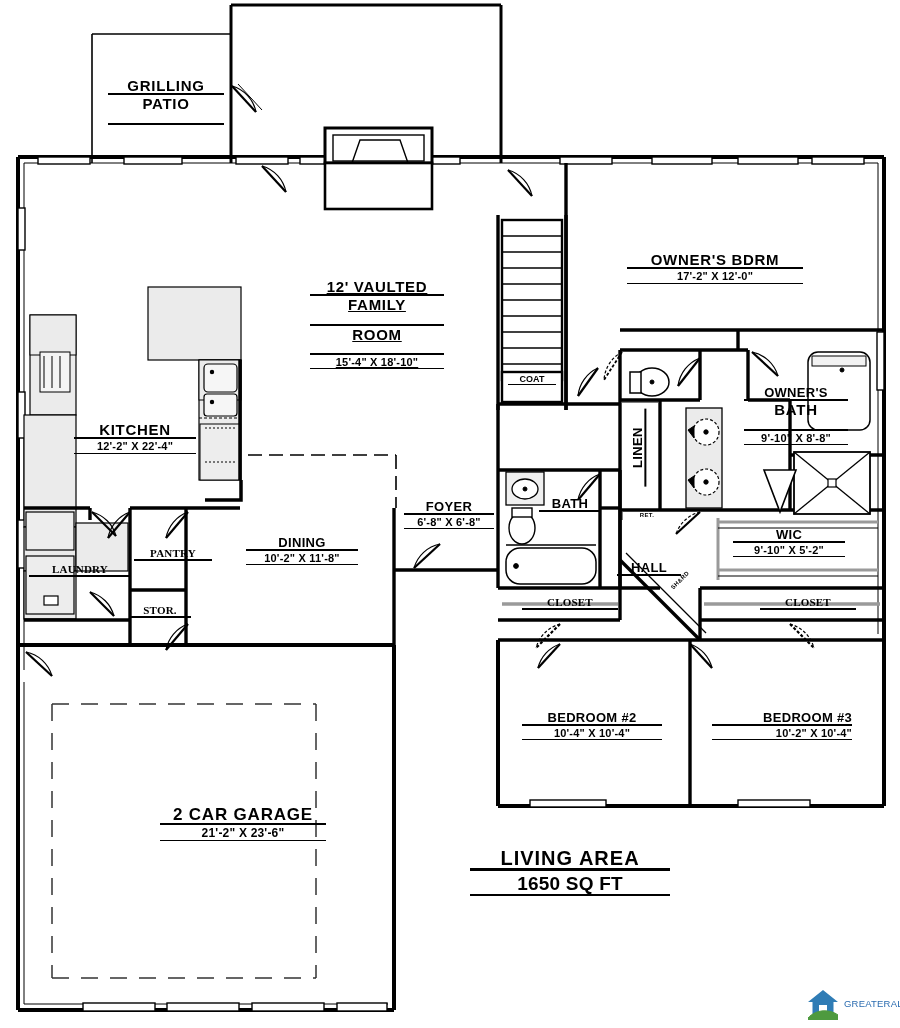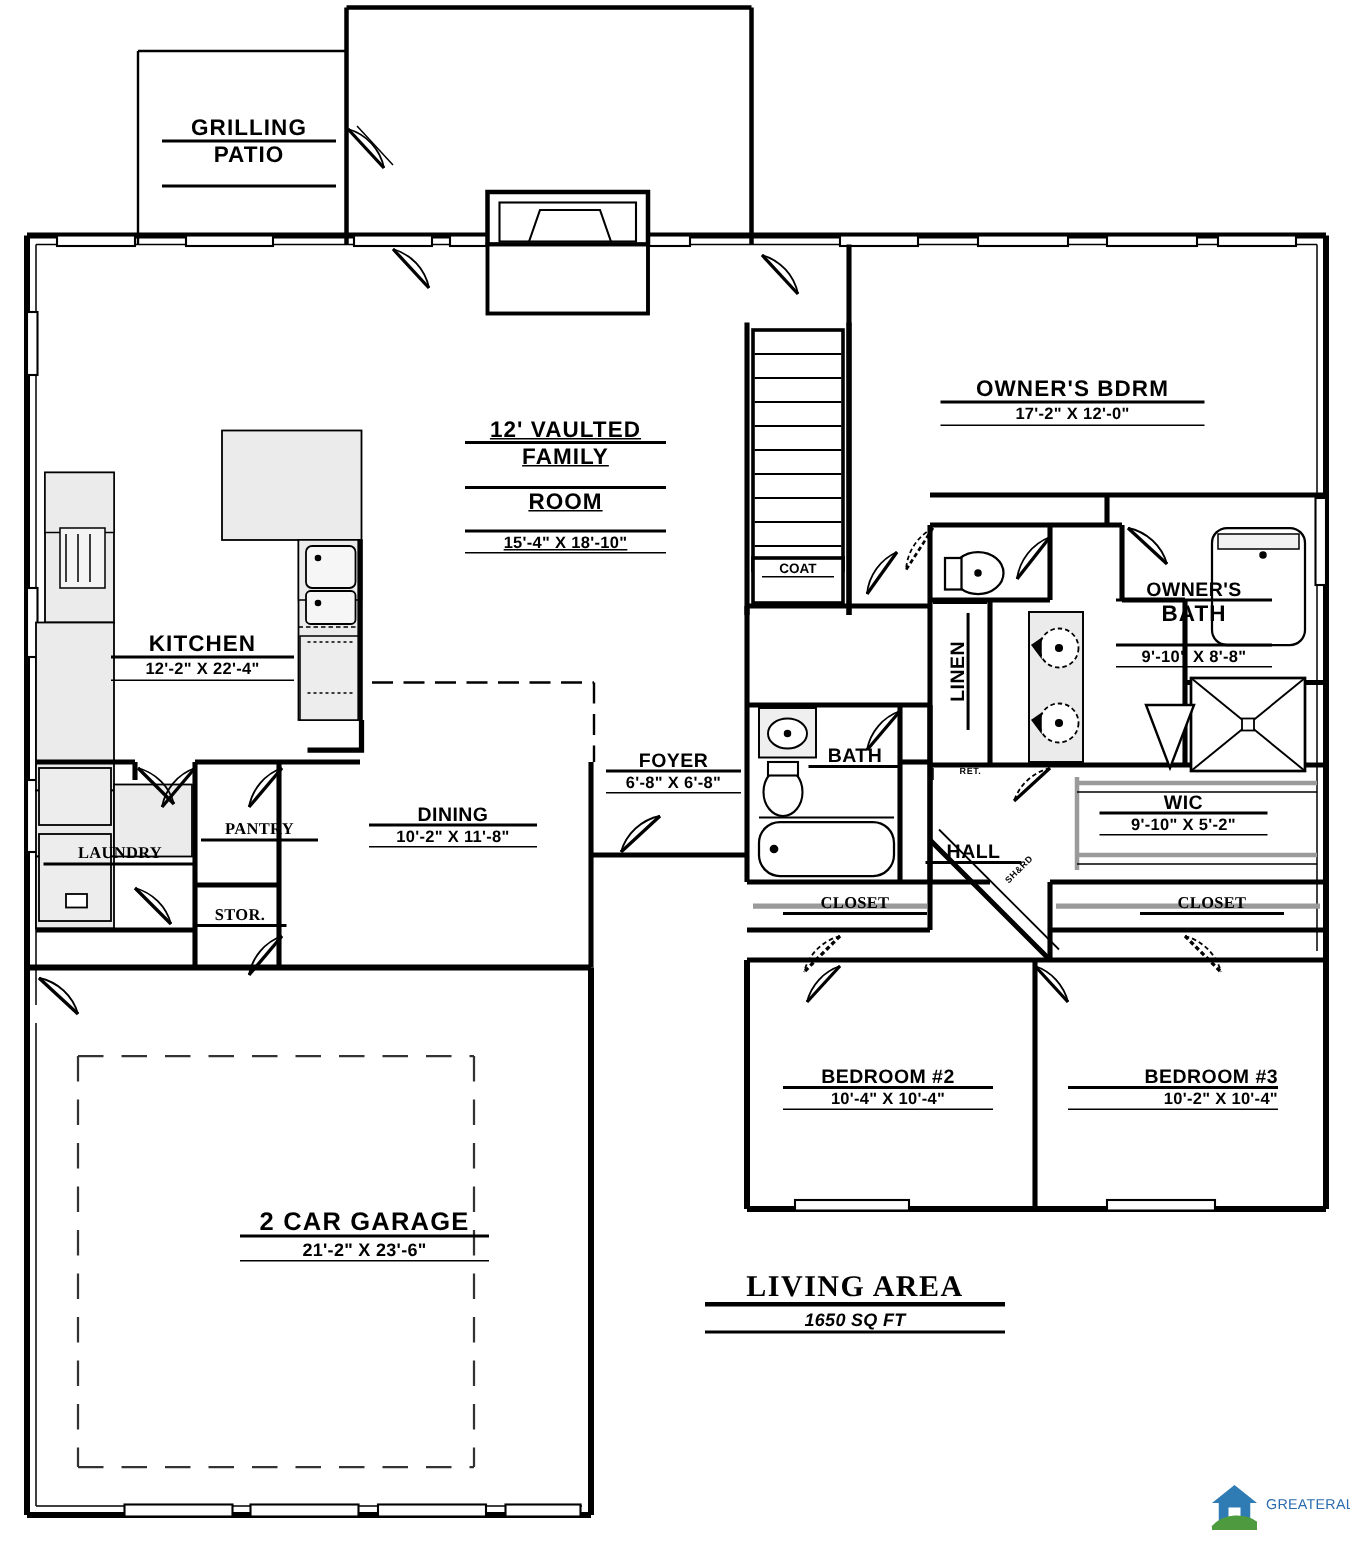--- a/index.html
+++ b/index.html
@@ -56,22 +56,22 @@
     letter-spacing:0.2px;
   }
   .sm .nm{font-size:13px;letter-spacing:0.3px;}
   .xs .nm{font-size:11px;letter-spacing:0.2px;font-family:Liberation Serif, serif;}
   .tiny .nm{font-size:9px;border-bottom:1px solid #000;letter-spacing:0;}
   .micro{font-size:6px;font-weight:bold;border:none;}
   .vert{
     transform:rotate(-90deg);
     transform-origin:center center;
   }
-  .big .nm{font-size:20px;letter-spacing:1px;border-bottom:3px solid #000;font-family:Liberation Serif, serif;}
-  .big .dim{font-size:12px;border-bottom:2.5px solid #000;margin-top:3px;font-style:italic;}
+  .big .nm{font-size:20px;letter-spacing:1px;border-bottom:3px solid #000;}
+  .big .dim{font-size:19px;border-bottom:2.5px solid #000;margin-top:3px;}
   .gar .nm{font-size:17px;letter-spacing:0.8px;}
   .gar .dim{font-size:12px;}
   
   #mls{
     position:absolute;
     left:806px; top:984px;
     width:88px; height:40px;
     display:flex;
     align-items:center;
     gap:4px;

